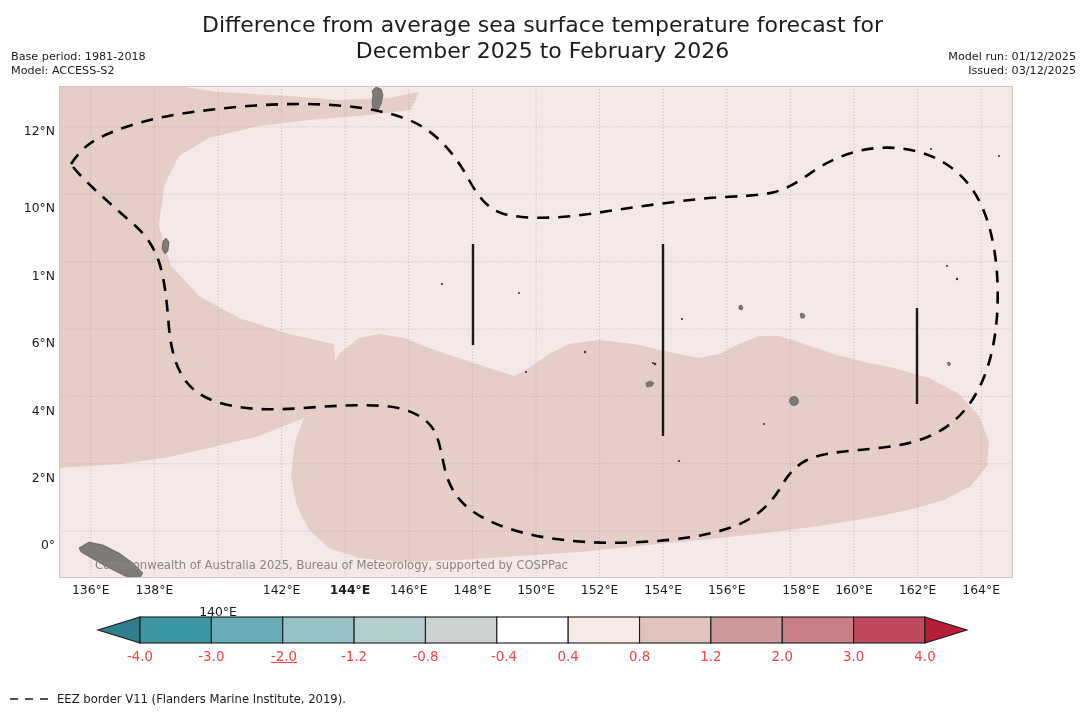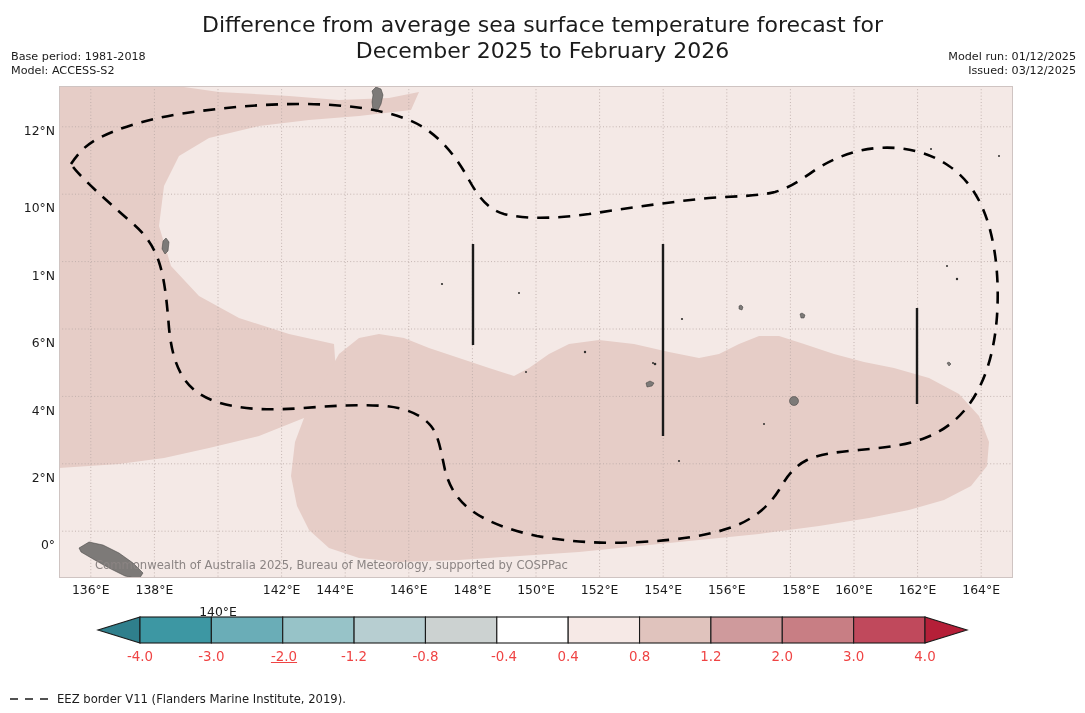--- a/index.html
+++ b/index.html
@@ -287,21 +287,21 @@
     <div class="ytick" style="top: 256.11px;">6°N</div>
     <div class="ytick" style="top: 188.712px;">1°N</div>
     <div class="ytick" style="top: 121.315px;">10°N</div>
     <div class="ytick" style="top: 44px; text-align: right;">12°N</div>
   </div>
 <div id="xaxis">
     <div class="xtick" style="left: 31.8px;">136°E</div>
     <div class="xtick" style="left: 95.4px;">138°E</div>
     <div class="xtick" style="left: 159px; margin-top: 22px;">140°E</div>
     <div class="xtick" style="left: 222.6px;">142°E</div>
-    <div class="xtick" style="left: 276px;">144°E</div>
+    <div class="xtick" style="left: 291px; font-weight: bold;">144°E</div>
     <div class="xtick" style="left: 349.8px;">146°E</div>
     <div class="xtick" style="left: 413.4px;">148°E</div>
     <div class="xtick" style="left: 477px;">150°E</div>
     <div class="xtick" style="left: 540.6px;">152°E</div>
     <div class="xtick" style="left: 604.2px;">154°E</div>
     <div class="xtick" style="left: 667.8px;">156°E</div>
     <div class="xtick" style="left: 742px;">158°E</div>
     <div class="xtick" style="left: 795px;">160°E</div>
     <div class="xtick" style="left: 858.6px;">162°E</div>
     <div class="xtick" style="left: 922.2px;">164°E</div>

